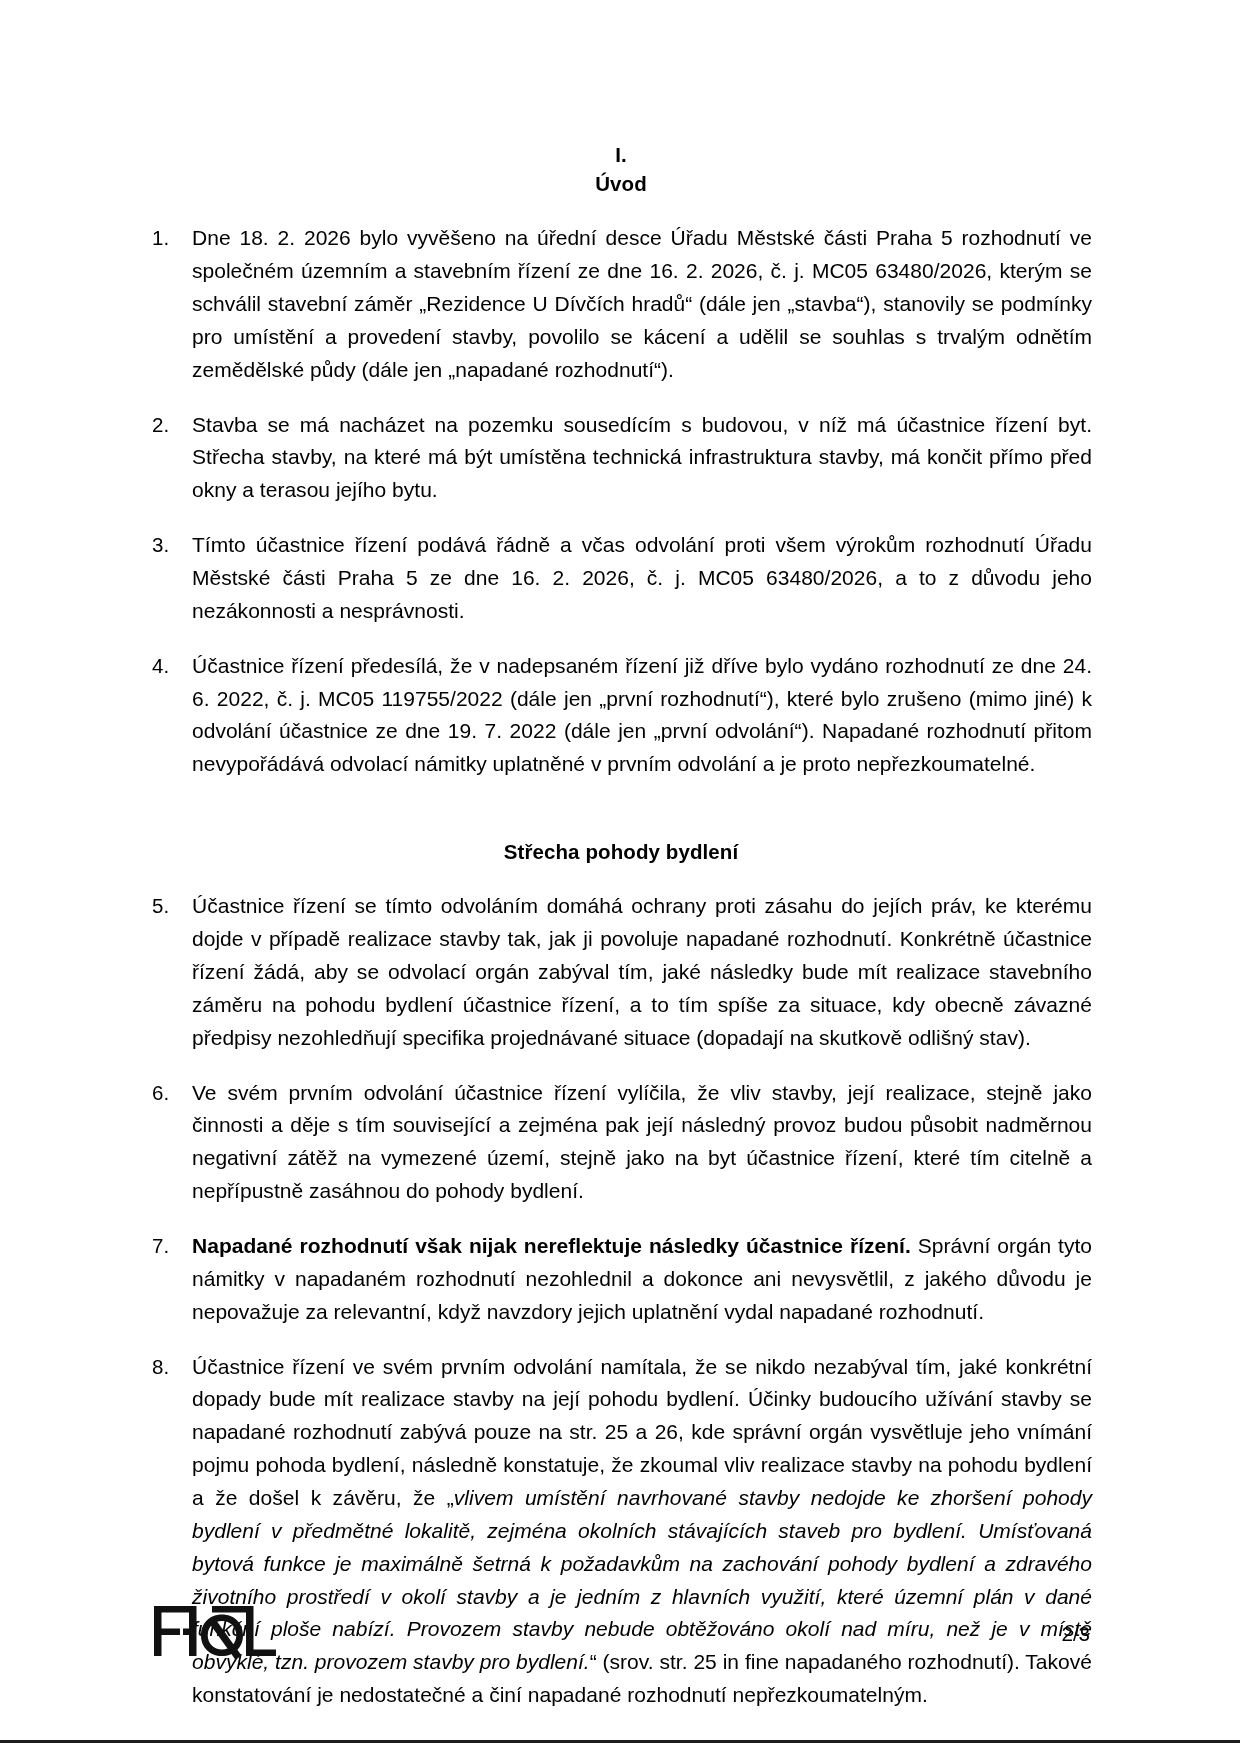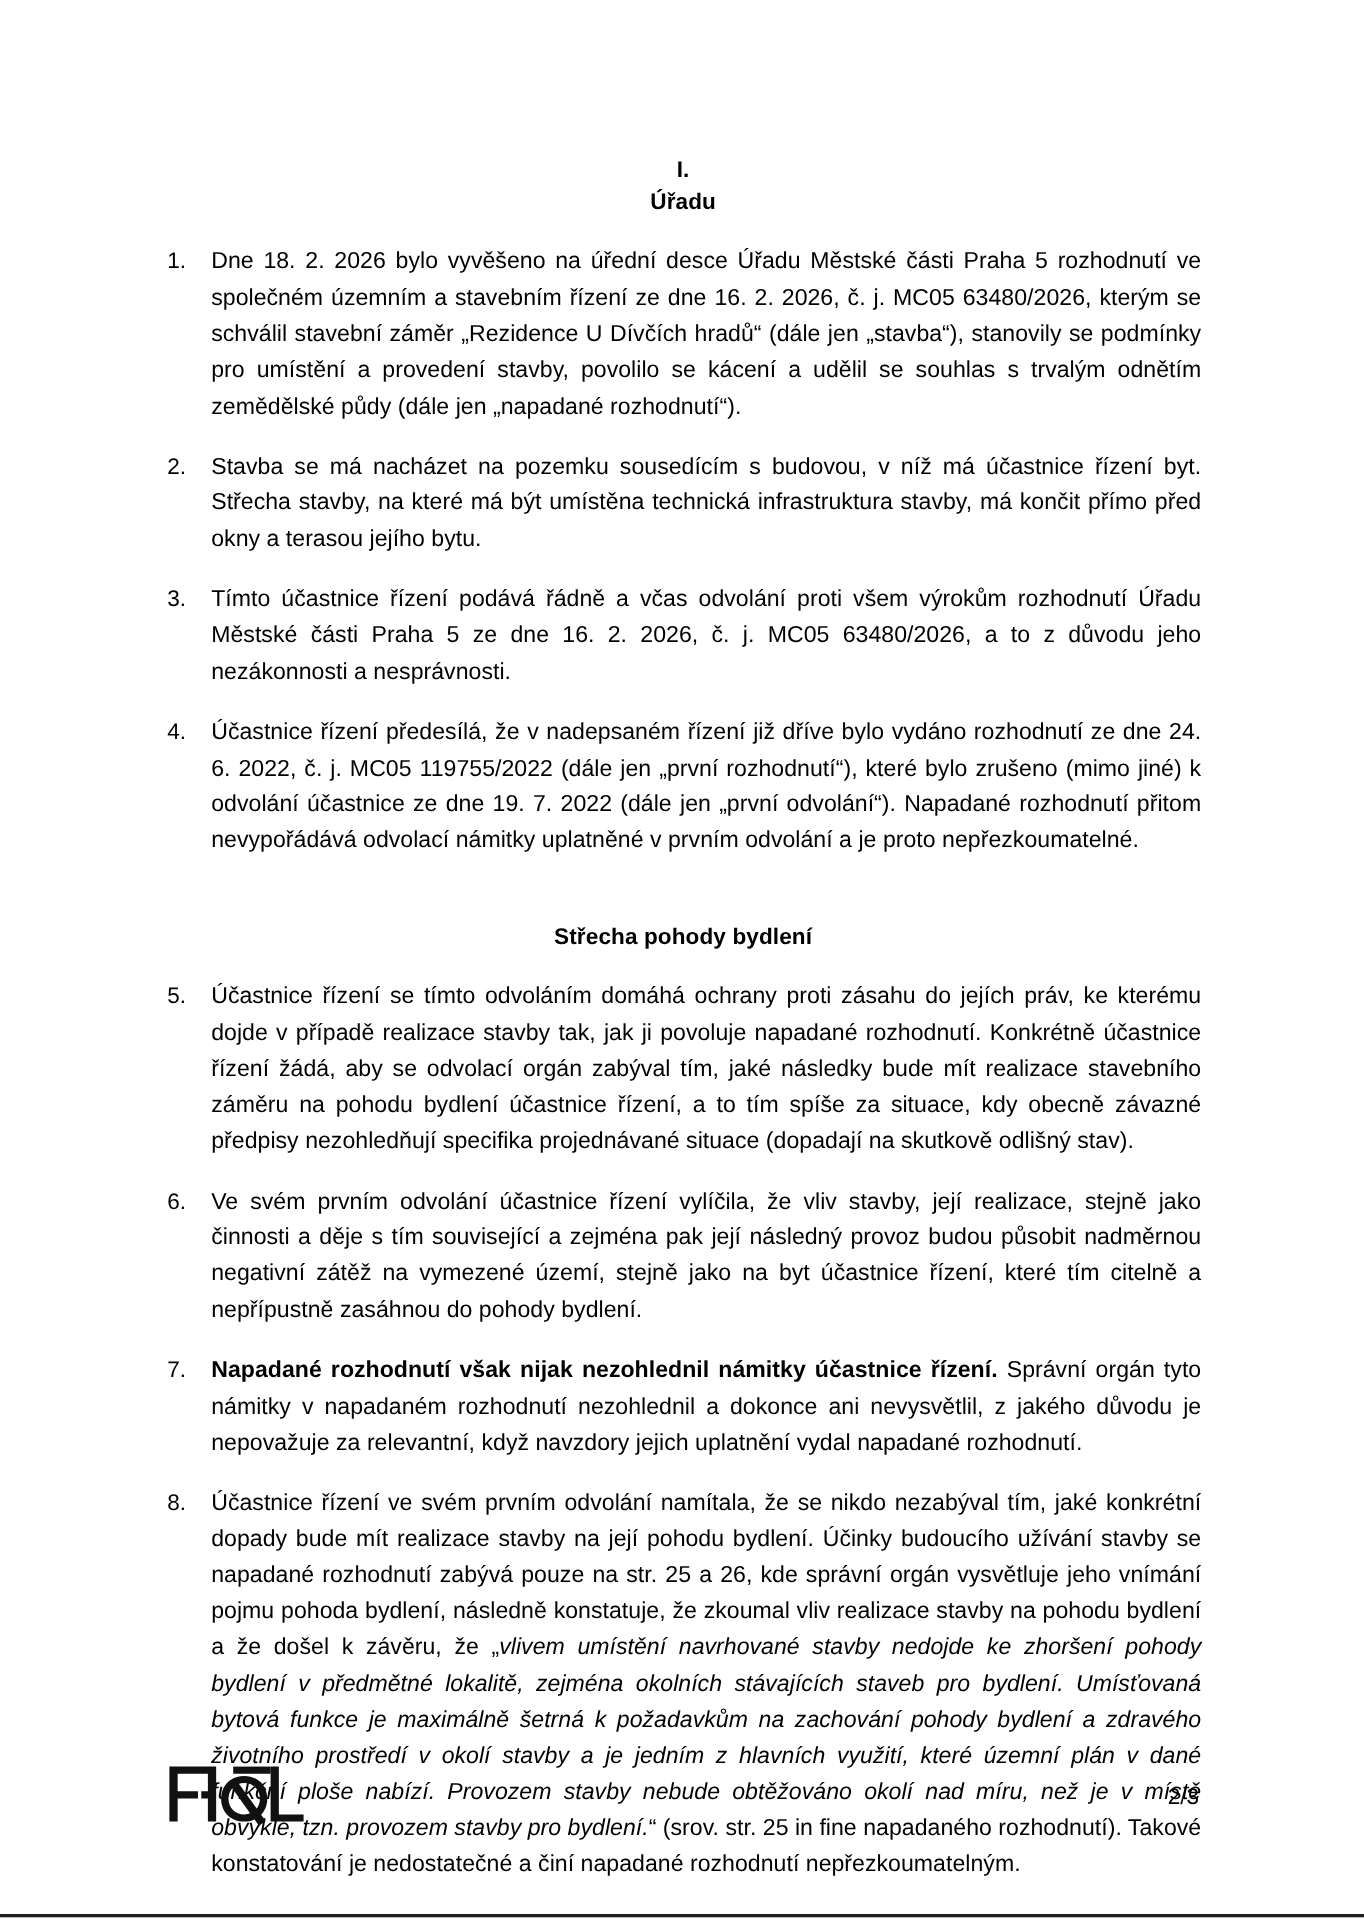--- a/index.html
+++ b/index.html
@@ -105,21 +105,21 @@
 </style>
 </head>
 <body>
 
 <div class="page">
 
   <div class="content">
 
     <div class="section-head">
       <span class="numeral">I.</span>
-      <span class="caption">Úřadu</span>
+      <span class="caption">Úvod</span>
     </div>
 
     <ol class="clauses">
 
       <li class="clause first">
         <span class="marker">1.</span>
         <span class="body">
           <span>Dne 18. 2. 2026 bylo vyvěšeno na úřední desce Úřadu Městské části Praha 5 rozhodnutí ve společném územním a stavebním řízení ze dne 16. 2. 2026, č. j. MC05 63480/2026, kterým se schválil stavební záměr „Rezidence U Dívčích hradů“ (dále jen „stavba“), stanovily se podmínky pro umístění a provedení stavby, povolilo se kácení a udělil se souhlas s trvalým odnětím zemědělské půdy (dále jen „napadané rozhodnutí“).</span>
         </span>
       </li>
@@ -162,21 +162,21 @@
 
       <li class="clause">
         <span class="marker">6.</span>
         <span class="body">
           <span>Ve svém prvním odvolání účastnice řízení vylíčila, že vliv stavby, její realizace, stejně jako činnosti a děje s tím související a zejména pak její následný provoz budou působit nadměrnou negativní zátěž na vymezené území, stejně jako na byt účastnice řízení, které tím citelně a nepřípustně zasáhnou do pohody bydlení.</span>
         </span>
       </li>
 
       <li class="clause">
         <span class="marker">7.</span>
-        <span class="body"><b>Napadané rozhodnutí však nijak nezohlednil námitky účastnice řízení.</b><span> Správní orgán tyto námitky v napadaném rozhodnutí nezohlednil a dokonce ani nevysvětlil, z jakého důvodu je nepovažuje za relevantní, když navzdory jejich uplatnění vydal napadané rozhodnutí.</span></span>
+        <span class="body"><b>Napadané rozhodnutí však nijak nereflektuje následky účastnice řízení.</b><span> Správní orgán tyto námitky v napadaném rozhodnutí nezohlednil a dokonce ani nevysvětlil, z jakého důvodu je nepovažuje za relevantní, když navzdory jejich uplatnění vydal napadané rozhodnutí.</span></span>
       </li>
 
       <li class="clause">
         <span class="marker">8.</span>
         <span class="body"><span>Účastnice řízení ve svém prvním odvolání namítala, že se nikdo nezabýval tím, jaké konkrétní dopady bude mít realizace stavby na její pohodu bydlení. Účinky budoucího užívání stavby se napadané rozhodnutí zabývá pouze na str. 25 a 26, kde správní orgán vysvětluje jeho vnímání pojmu pohoda bydlení, následně konstatuje, že zkoumal vliv realizace stavby na pohodu bydlení a že došel k závěru, že „</span><i>vlivem umístění navrhované stavby nedojde ke zhoršení pohody bydlení v předmětné lokalitě, zejména okolních stávajících staveb pro bydlení. Umísťovaná bytová funkce je maximálně šetrná k požadavkům na zachování pohody bydlení a zdravého životního prostředí v okolí stavby a je jedním z hlavních využití, které územní plán v dané funkční ploše nabízí. Provozem stavby nebude obtěžováno okolí nad míru, než je v místě obvyklé, tzn. provozem stavby pro bydlení.</i><span>“ (srov. str. 25 in fine napadaného rozhodnutí). Takové konstatování je nedostatečné a činí napadané rozhodnutí nepřezkoumatelným.</span></span>
       </li>
 
     </ol>
 
   </div>

